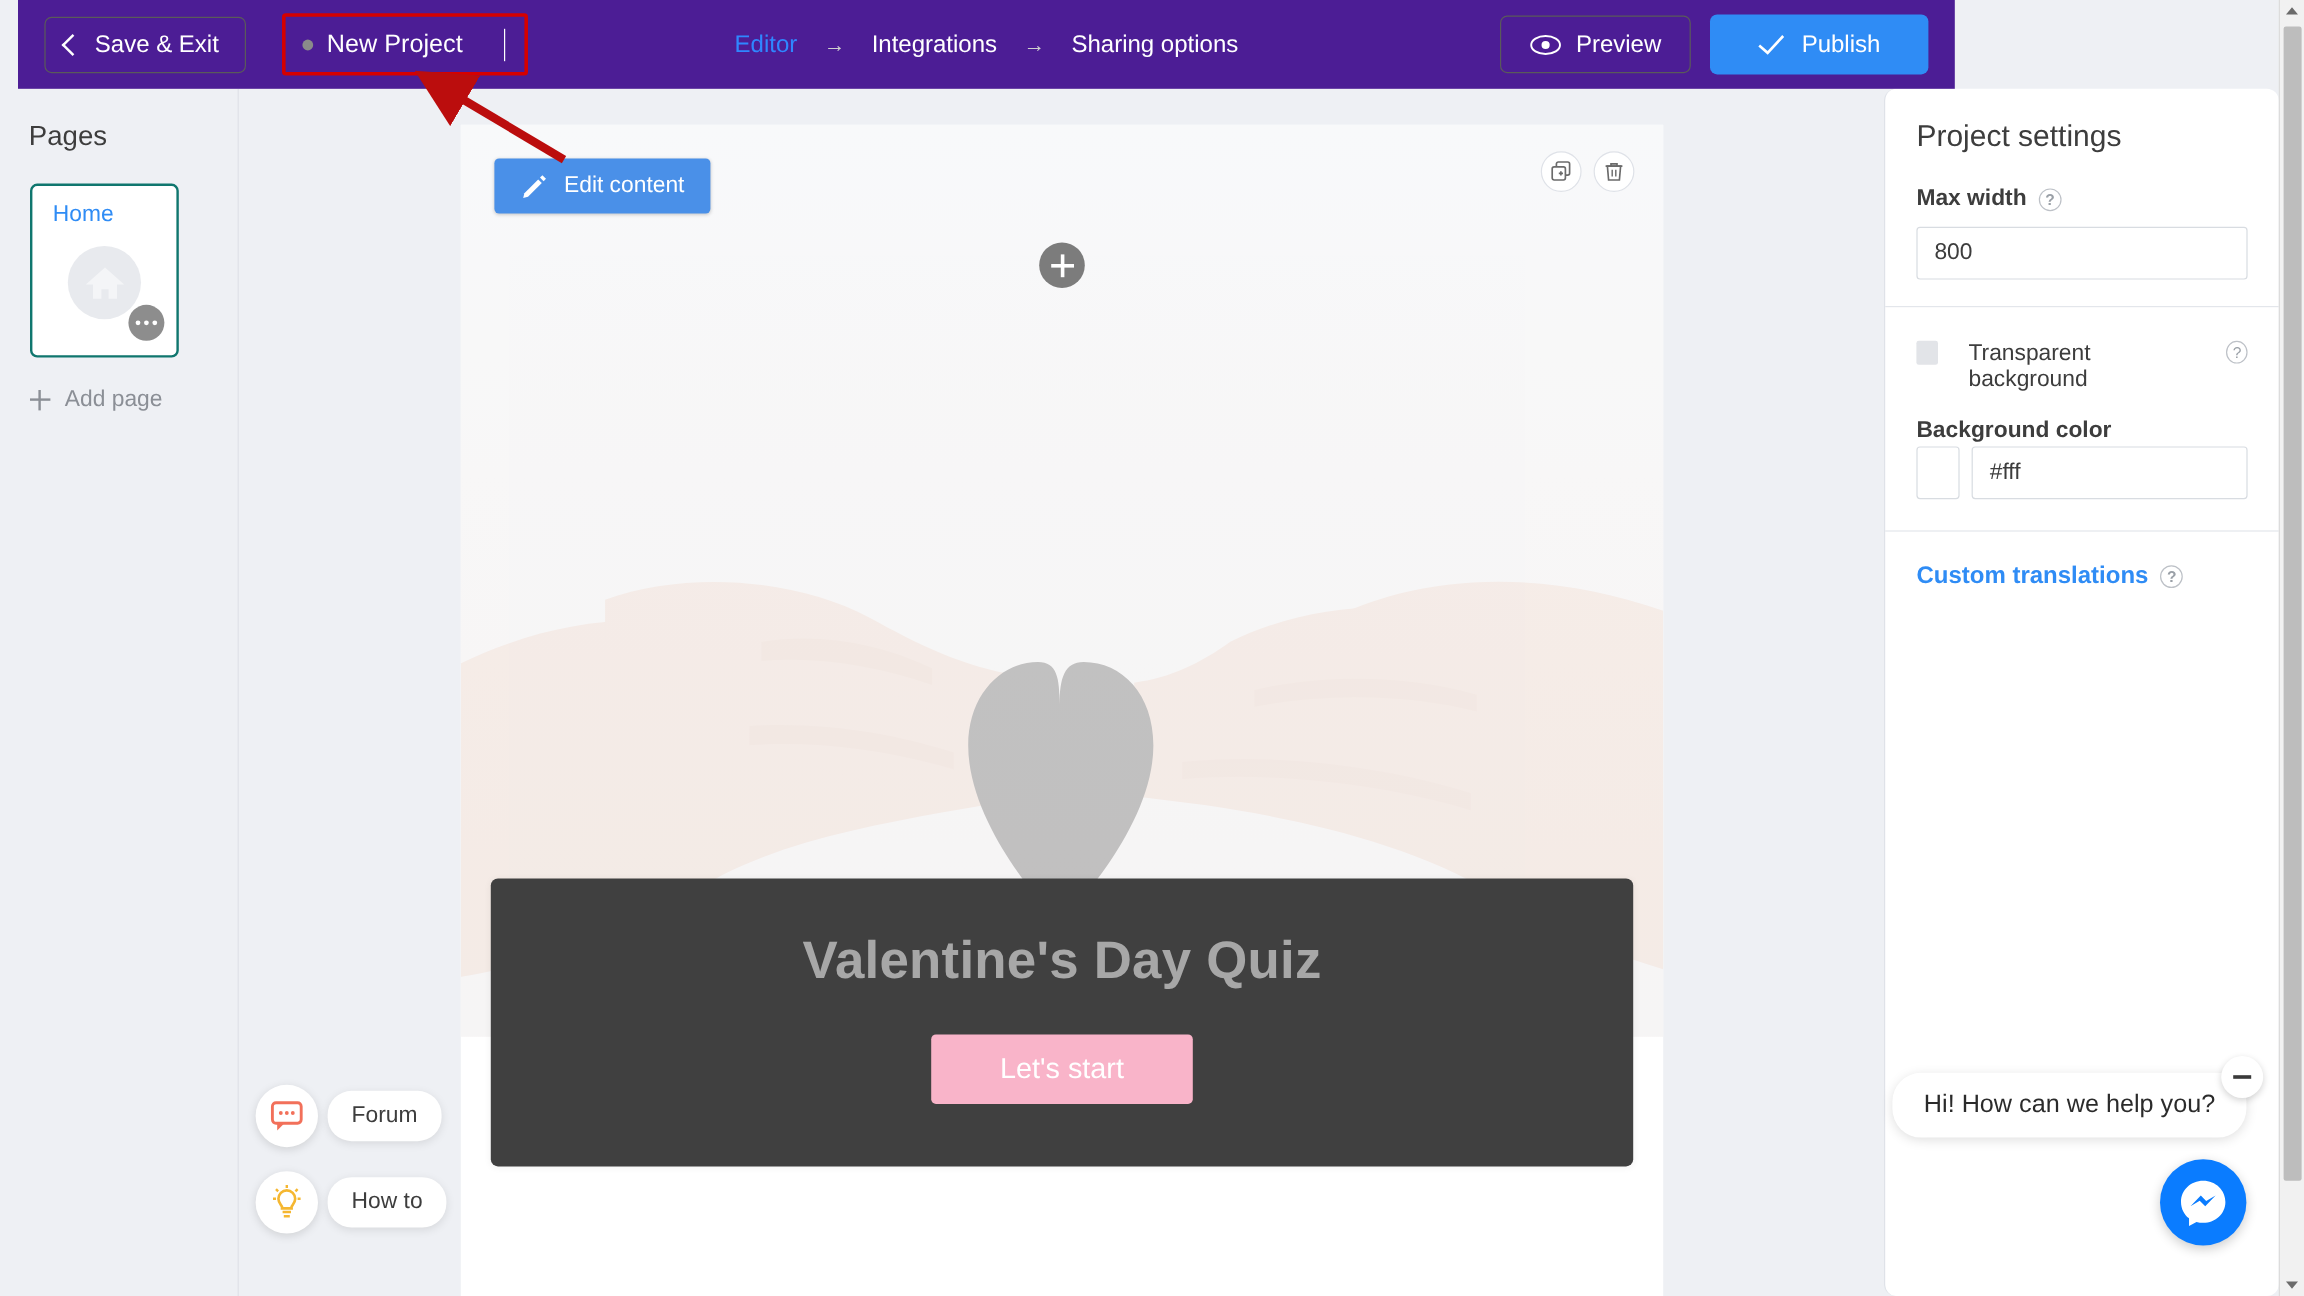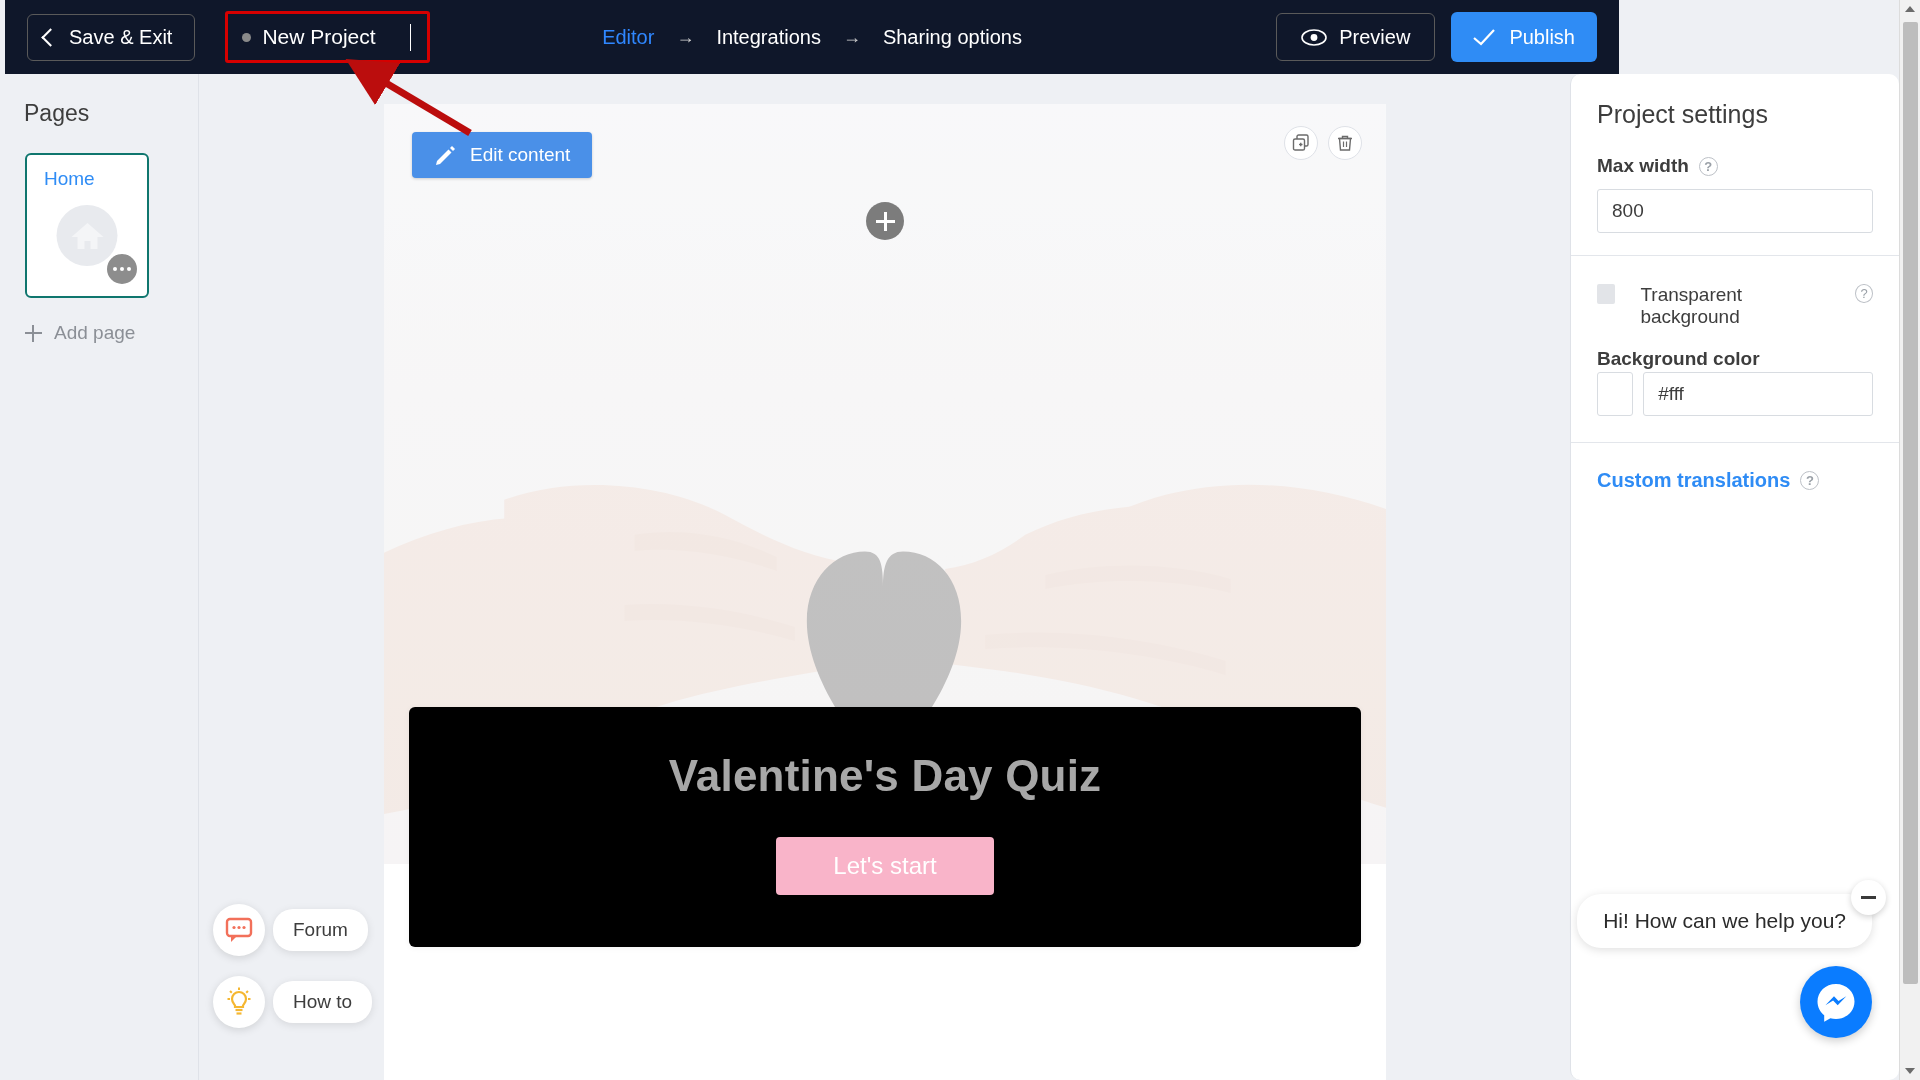--- a/index.html
+++ b/index.html
@@ -6,22 +6,22 @@
   html, body {
     width: 1920px; height: 1080px;
     font-family: "Liberation Sans", sans-serif;
     background: #eef0f4;
     overflow: hidden;
   }
   .app { position: relative; width: 1920px; height: 1080px; }
 
   
   .topbar {
-    position: absolute; top: 0; left: 5px; width: 1614px; height: 74px;
-    background: #0f172a; display: flex; align-items: center;
+    position: absolute; top: 0; left: 15px; width: 1614px; height: 74px;
+    background: #4c1d95; display: flex; align-items: center;
     z-index: 40;
   }
   .save-exit {
     margin-left: 22px; height: 47px; padding: 0 22px 0 16px;
     border: 1px solid #5a5a5a; border-radius: 6px;
     display: flex; align-items: center; gap: 12px;
     color: #fff; font-size: 20px; background: transparent; cursor: pointer;
   }
   .chev-left { width: 13px; height: 13px; border-left: 2px solid #fff; border-bottom: 2px solid #fff;
     transform: rotate(45deg); display:inline-block; }
@@ -44,21 +44,21 @@
   .breadcrumb .crumb.active { color: #2f87ff; }
   .breadcrumb .arr { color: #cfcfcf; font-size: 18px; }
 
   .topright { margin-left: auto; display: flex; align-items: center; gap: 16px; padding-right: 22px; }
   .btn-preview {
     height: 48px; padding: 0 24px; border: 1px solid #5a5a5a; border-radius: 6px;
     background: transparent; color: #fff; font-size: 20px;
     display: flex; align-items: center; gap: 12px; cursor: pointer;
   }
   .btn-publish {
-    height: 50px; padding: 0 22px; border: 0; border-radius: 6px;
+    height: 50px; padding: 0 40px; border: 0; border-radius: 6px;
     background: #2f8cf5; color: #fff; font-size: 20px;
     display: flex; align-items: center; gap: 14px; cursor: pointer; text-align: center;
   }
 
   
   .sidebar {
     position: absolute; top: 74px; left: 0; width: 199px; height: 1006px;
     background: #eef0f4; border-right: 1px solid #dfe2e8;
   }
   .pages-title { margin: 26px 0 0 24px; font-size: 23px; color: #3d3d3d; }
@@ -131,22 +131,22 @@
     display: flex; align-items: center; justify-content: center; cursor: pointer;
   }
 
   .hero {
     position: relative; width: 100%; height: 760px; overflow: hidden;
     background: linear-gradient(180deg,#f7f8fa 0%, #f6f5f5 38%, #f4f2f2 100%);
   }
   .hero-faded { position: absolute; inset: 0; opacity: .30; }
 
   .quiz-card {
-    position: absolute; left: 50%; transform: translateX(-50%); top: 603px;
-    width: 952px; background: #000000; border-radius: 6px; padding: 44px 0 52px;
+    position: absolute; left: 50%; transform: translateX(-50%); top: 628px;
+    width: 952px; background: #404040; border-radius: 6px; padding: 44px 0 52px;
     text-align: center; box-shadow: 0 1px 6px rgba(0,0,0,.05); z-index: 8;
   }
   .quiz-title { font-size: 44px; color: #a7a7a7; font-weight: bold; letter-spacing: .2px; }
   .quiz-sub { margin-top: 28px; font-size: 25px; color: #b2b2b2; }
   .quiz-cta {
     margin: 36px auto 0; display: block; width: 218px; height: 58px; border: 0; border-radius: 4px;
     background: #f9b4c9; color: #fff; font-size: 24px; cursor: pointer;
   }
 
   

